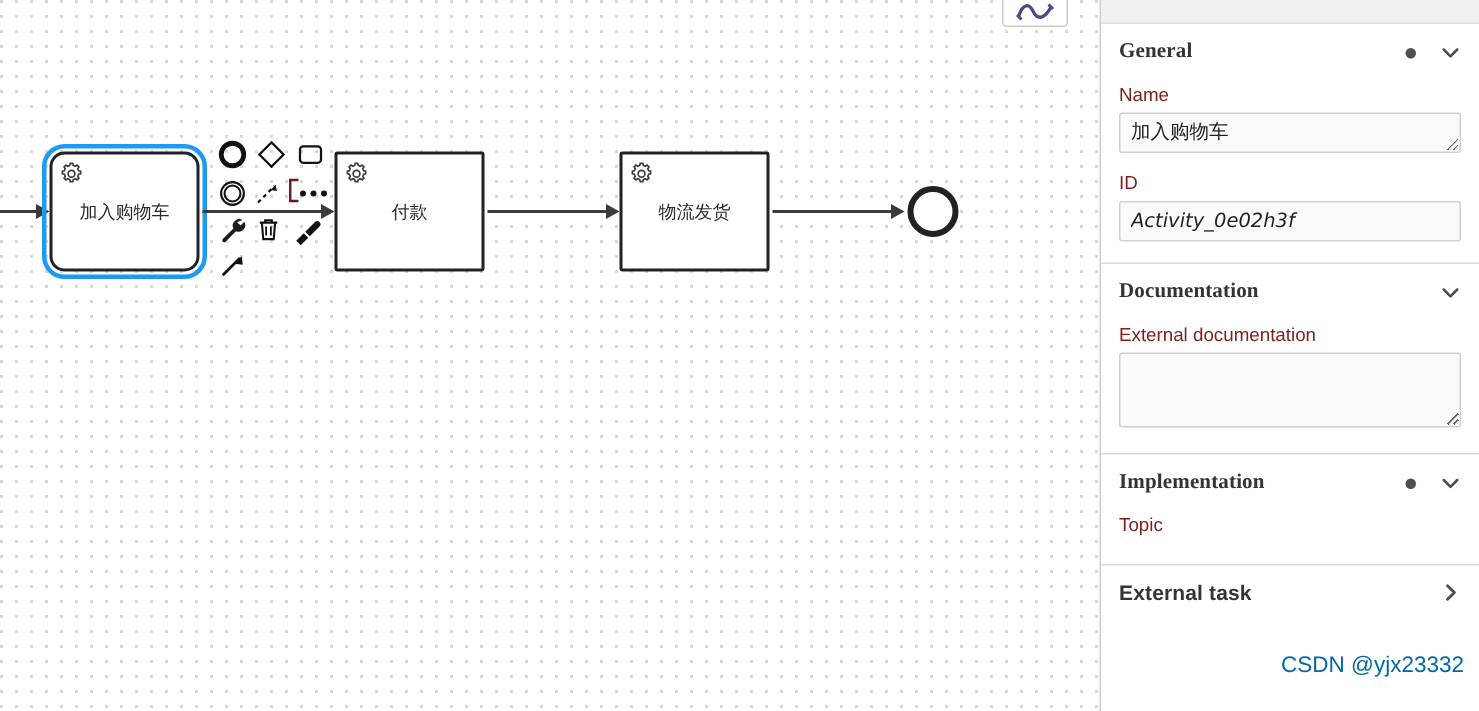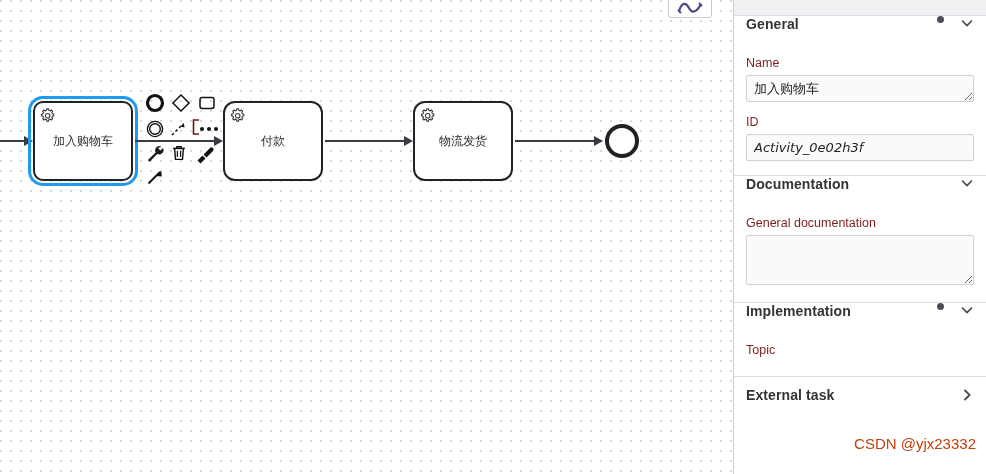--- a/index.html
+++ b/index.html
@@ -23,21 +23,21 @@
     background-size: 10px 10px;
     background-position: 0px 0px;
     overflow: hidden;
   }
 
   
   .bpmn-task {
     position: absolute;
     width: 100px; height: 80px;
     border: 2px solid #222226;
-    border-radius: 12px;
+    border-radius: 2px;
     background: #ffffff;
     display: flex; align-items: center; justify-content: center;
   }
   .bpmn-task .task-label {
     font-size: 12px;
     color: #2a2a30;
     font-family: "DejaVu Sans", "Liberation Sans", sans-serif;
     text-align: center;
     line-height: 1.2;
     padding: 0 6px;
@@ -117,23 +117,24 @@
   .panel-topbar {
     height: 16px;
     background: #f0f0f2;
     border-bottom: 1px solid #dcdce1;
   }
   .panel-group {
     border-bottom: 1px solid #dcdce1;
     padding: 0 12px 14px 12px;
   }
   .group-header {
-    display: flex; align-items: flex-start;
+    display: flex; align-items: center;
     height: 38px;
     cursor: pointer;
+    font-family: Liberation Serif, serif;
   }
   .group-title {
     flex: 1;
     font-size: 14px;
     font-weight: bold;
     color: #333338;
     letter-spacing: .1px;
   }
   .group-dot {
     width: 7px; height: 7px;
@@ -192,21 +193,21 @@
     padding: 0 12px;
     cursor: pointer;
   }
   .panel-row-link .group-title { font-weight: bold; }
 
   
   #watermark {
     position: absolute;
     right: 10px; bottom: 22px;
     font-size: 15px;
-    color: #c2410c;
+    color: #0369a1;
     font-family: "Liberation Sans", sans-serif;
     pointer-events: none;
     white-space: nowrap;
   }
 </style>
 </head>
 <body>
 
 <div id="app">
 
@@ -371,21 +372,21 @@
       <div class="group-header">
         <span class="group-title">Documentation</span>
         <span class="chev">
           <svg width="14" height="14" viewBox="0 0 14 14">
               <path d="M2.5 5 L7 9.6 L11.5 5" fill="none" stroke="currentColor" stroke-width="1.7" stroke-linecap="round" stroke-linejoin="round"></path>
             </svg>
         </span>
       </div>
 
       <div class="field">
-        <label class="field-label">General documentation</label>
+        <label class="field-label">External documentation</label>
         <textarea class="textarea-input textarea-big" style=""></textarea>
       </div>
     </div>
 
     <div class="panel-group">
       <div class="group-header">
         <span class="group-title">Implementation</span>
         <span class="group-dot"></span>
         <span class="chev">
           <svg width="14" height="14" viewBox="0 0 14 14">

